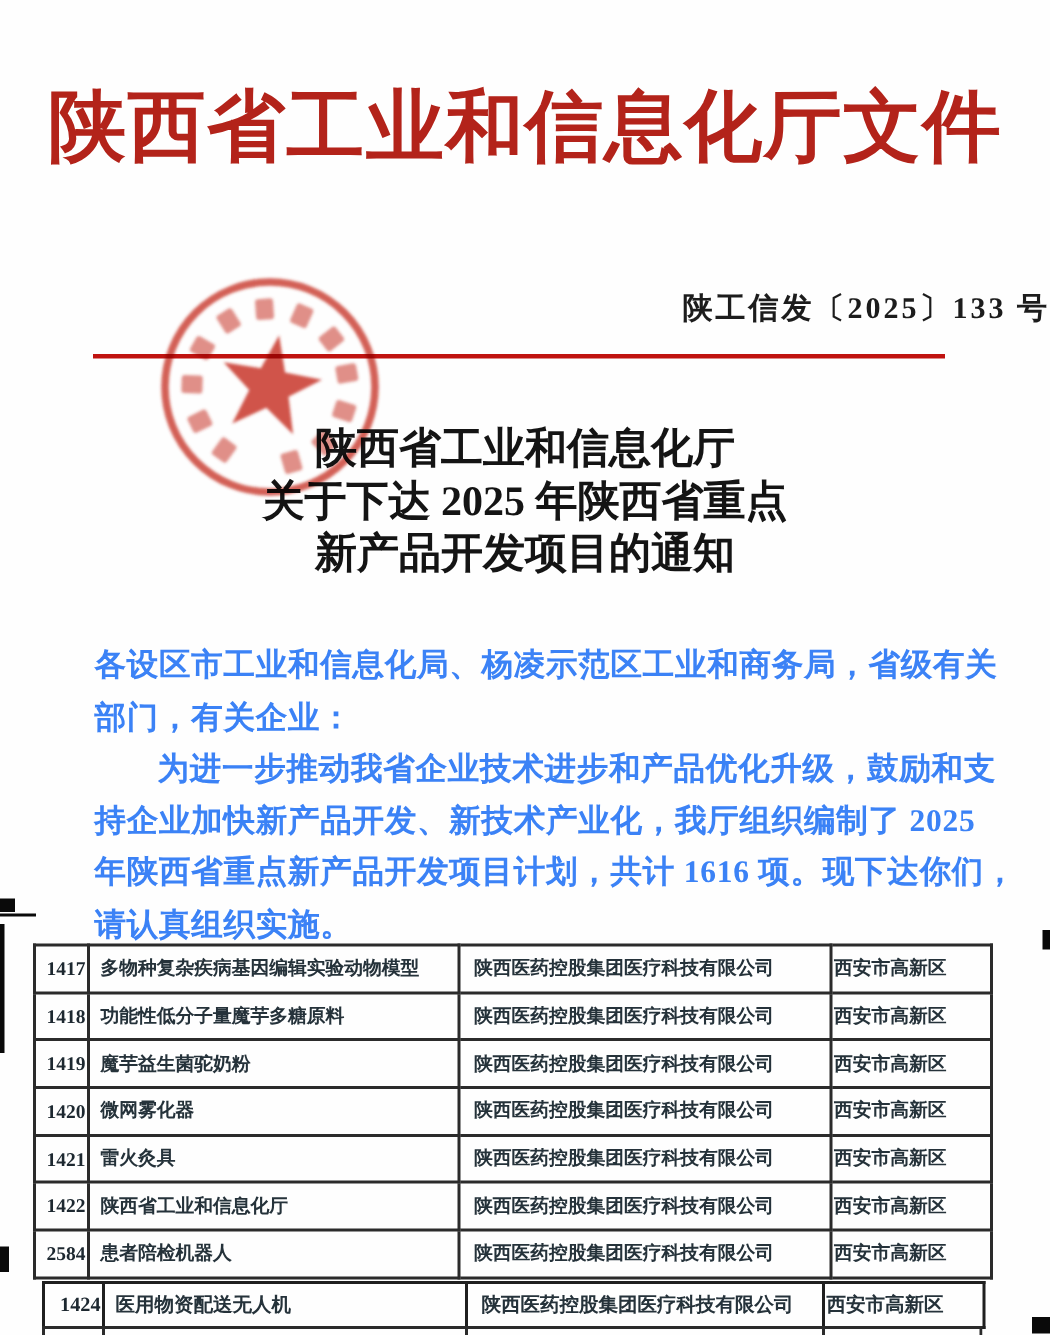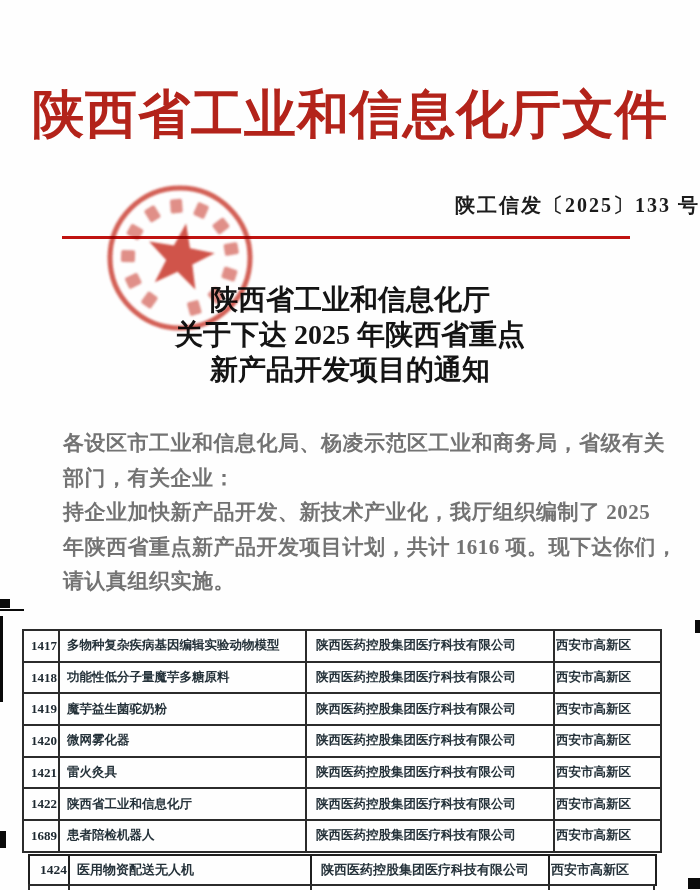--- a/index.html
+++ b/index.html
@@ -4,33 +4,32 @@
 <style>
   html,body{margin:0;padding:0;background:#e8e8e8;}
   .page{
     position:relative;width:700px;height:890px;background:#fefefe;overflow:hidden;
     font-family:"Liberation Serif","DejaVu Serif",serif;
   }
   .header-title{
     position:absolute;top:50px;left:0;width:700px;height:72px;line-height:72px;
     text-align:center;font-size:52px;font-weight:700;color:#b3231a;letter-spacing:1px;
     white-space:nowrap;
-    margin-top:29px;
   }
   .doc-number{
     position:absolute;top:192px;left:0;width:700px;text-align:right;
     font-size:20px;font-weight:600;color:#1c1c1c;letter-spacing:2px;white-space:nowrap;
   }
   .red-line{position:absolute;top:236px;left:62px;width:568px;height:3px;background:#c01310;}
   .seal{position:absolute;left:103px;top:181px;width:154px;height:154px;mix-blend-mode:multiply;}
   .title-block{
     position:absolute;top:282px;left:0;width:700px;text-align:center;
     font-size:28px;font-weight:700;color:#141414;line-height:35px;white-space:nowrap;
   }
-  .body-text{position:absolute;top:426px;left:63px;width:580px;color:#737373;}
+  .body-text{position:absolute;top:426px;left:63px;width:580px;color:#3b82f6;}
   .body-line{font-size:21px;font-weight:600;line-height:34.6px;white-space:nowrap;letter-spacing:0.5px;}
   .body-line.indent{padding-left:42px;}
   table{border-collapse:collapse;table-layout:fixed;}
   .projects-table{position:absolute;top:629px;left:22px;width:638px;}
   .projects-table td{border:2px solid #2b2b2b;overflow:hidden;white-space:nowrap;}
   .projects-table tr{height:31.7px;}
   .last-row-table{position:absolute;top:854px;left:28px;width:627px;}
   .last-row-table td{border:2px solid #1f1f1f;overflow:hidden;white-space:nowrap;}
   .last-row-table tr{height:30px;}
   .col-no{text-align:right;font-size:13px;font-weight:700;color:#1d2830;}
@@ -59,20 +58,21 @@
 
   <div class="title-block">
     <div>陕西省工业和信息化厅</div>
     <div>关于下达 2025 年陕西省重点</div>
     <div>新产品开发项目的通知</div>
   </div>
 
   <div class="body-text">
       <div class="body-line">各设区市工业和信息化局、杨凌示范区工业和商务局，省级有关</div>
       <div class="body-line">部门，有关企业：</div>
+      <div class="body-line indent">为进一步推动我省企业技术进步和产品优化升级，鼓励和支</div>
       <div class="body-line">持企业加快新产品开发、新技术产业化，我厅组织编制了 2025</div>
       <div class="body-line">年陕西省重点新产品开发项目计划，共计 1616 项。现下达你们，</div>
       <div class="body-line">请认真组织实施。</div>
     </div>
 
   <svg class="seal" viewBox="0 0 154 154">
     <defs>
       <filter id="sblur" x="-20%" y="-20%" width="140%" height="140%">
         <feGaussianBlur stdDeviation="0.9"></feGaussianBlur>
       </filter>
@@ -135,21 +135,21 @@
           <td class="col-company">陕西医药控股集团医疗科技有限公司</td>
           <td class="col-region">西安市高新区</td>
         </tr>
         <tr>
           <td class="col-no">1422</td>
           <td class="col-product">陕西省工业和信息化厅</td>
           <td class="col-company">陕西医药控股集团医疗科技有限公司</td>
           <td class="col-region">西安市高新区</td>
         </tr>
         <tr>
-          <td class="col-no">1689</td>
+          <td class="col-no">2584</td>
           <td class="col-product">患者陪检机器人</td>
           <td class="col-company">陕西医药控股集团医疗科技有限公司</td>
           <td class="col-region">西安市高新区</td>
         </tr>
       </tbody>
   </table>
 
   <table class="last-row-table">
     <colgroup>
       <col style="width:40px">

